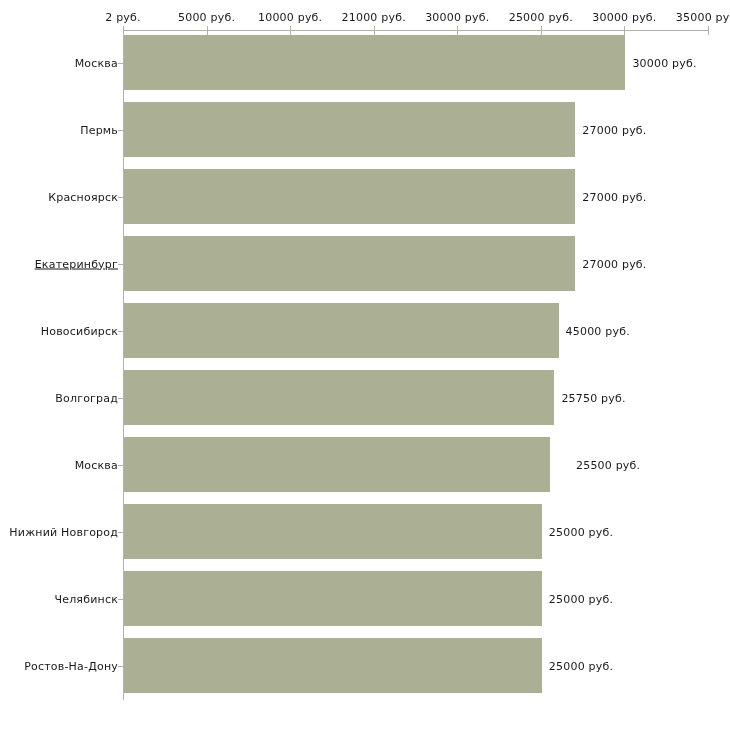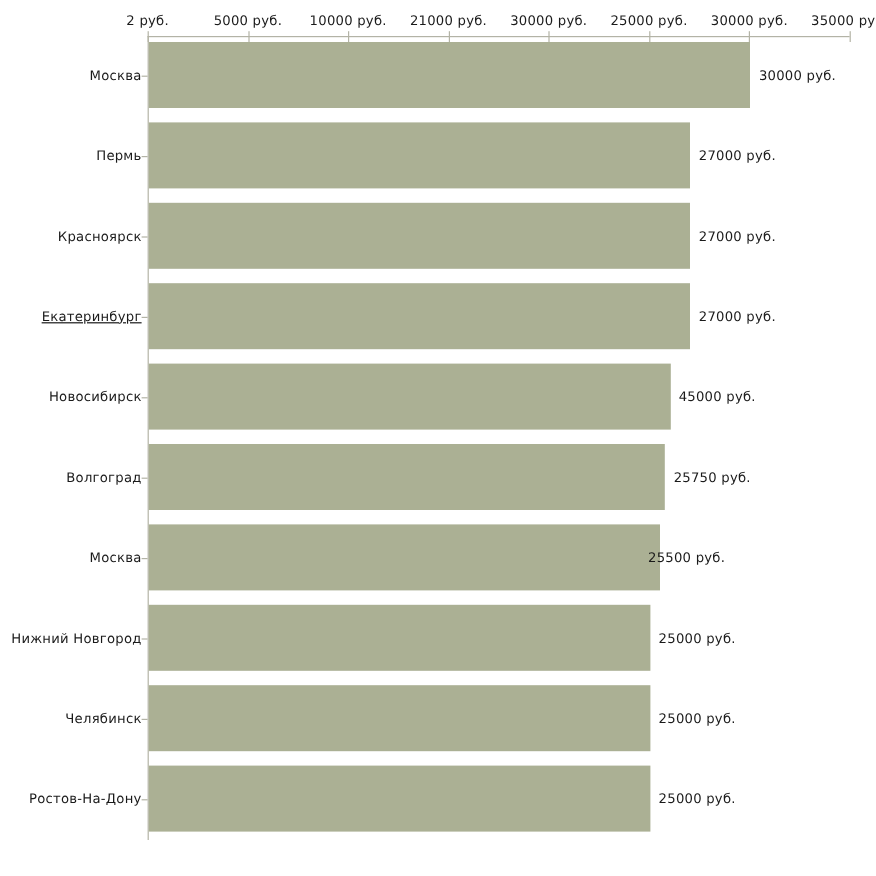--- a/index.html
+++ b/index.html
@@ -142,21 +142,21 @@
       <div class="bar-value" style="top: 129.5px; left: 582.286px;">27000 руб.</div>
       <div class="bar" style="top: 169px; height: 55px; width: 451.286px; background: rgb(171, 176, 148);"></div>
       <div class="bar-value" style="top: 196.5px; left: 582.286px;">27000 руб.</div>
       <div class="bar" style="top: 236px; height: 55px; width: 451.286px; background: rgb(171, 176, 148);"></div>
       <div class="bar-value" style="top: 263.5px; left: 582.286px;">27000 руб.</div>
       <div class="bar" style="top: 303px; height: 55px; width: 434.571px; background: rgb(171, 176, 148);"></div>
       <div class="bar-value" style="top: 330.5px; left: 565.571px;">45000 руб.</div>
       <div class="bar" style="top: 370px; height: 55px; width: 430.393px; background: rgb(171, 176, 148);"></div>
       <div class="bar-value" style="top: 397.5px; left: 561.393px;">25750 руб.</div>
       <div class="bar" style="top: 437px; height: 55px; width: 426.214px; background: rgb(171, 176, 148);"></div>
-      <div class="bar-value" style="top: 464.5px; left: 540px;">25500 руб.</div>
+      <div class="bar-value" style="top: 464.5px; left: 576px;">25500 руб.</div>
       <div class="bar" style="top: 504px; height: 55px; width: 417.857px; background: rgb(171, 176, 148);"></div>
       <div class="bar-value" style="top: 531.5px; left: 548.857px;">25000 руб.</div>
       <div class="bar" style="top: 571px; height: 55px; width: 417.857px; background: rgb(171, 176, 148);"></div>
       <div class="bar-value" style="top: 598.5px; left: 548.857px;">25000 руб.</div>
       <div class="bar" style="top: 638px; height: 55px; width: 417.857px; background: rgb(171, 176, 148);"></div>
       <div class="bar-value" style="top: 665.5px; left: 548.857px;">25000 руб.</div>
     </div>
 
 </div>
 

